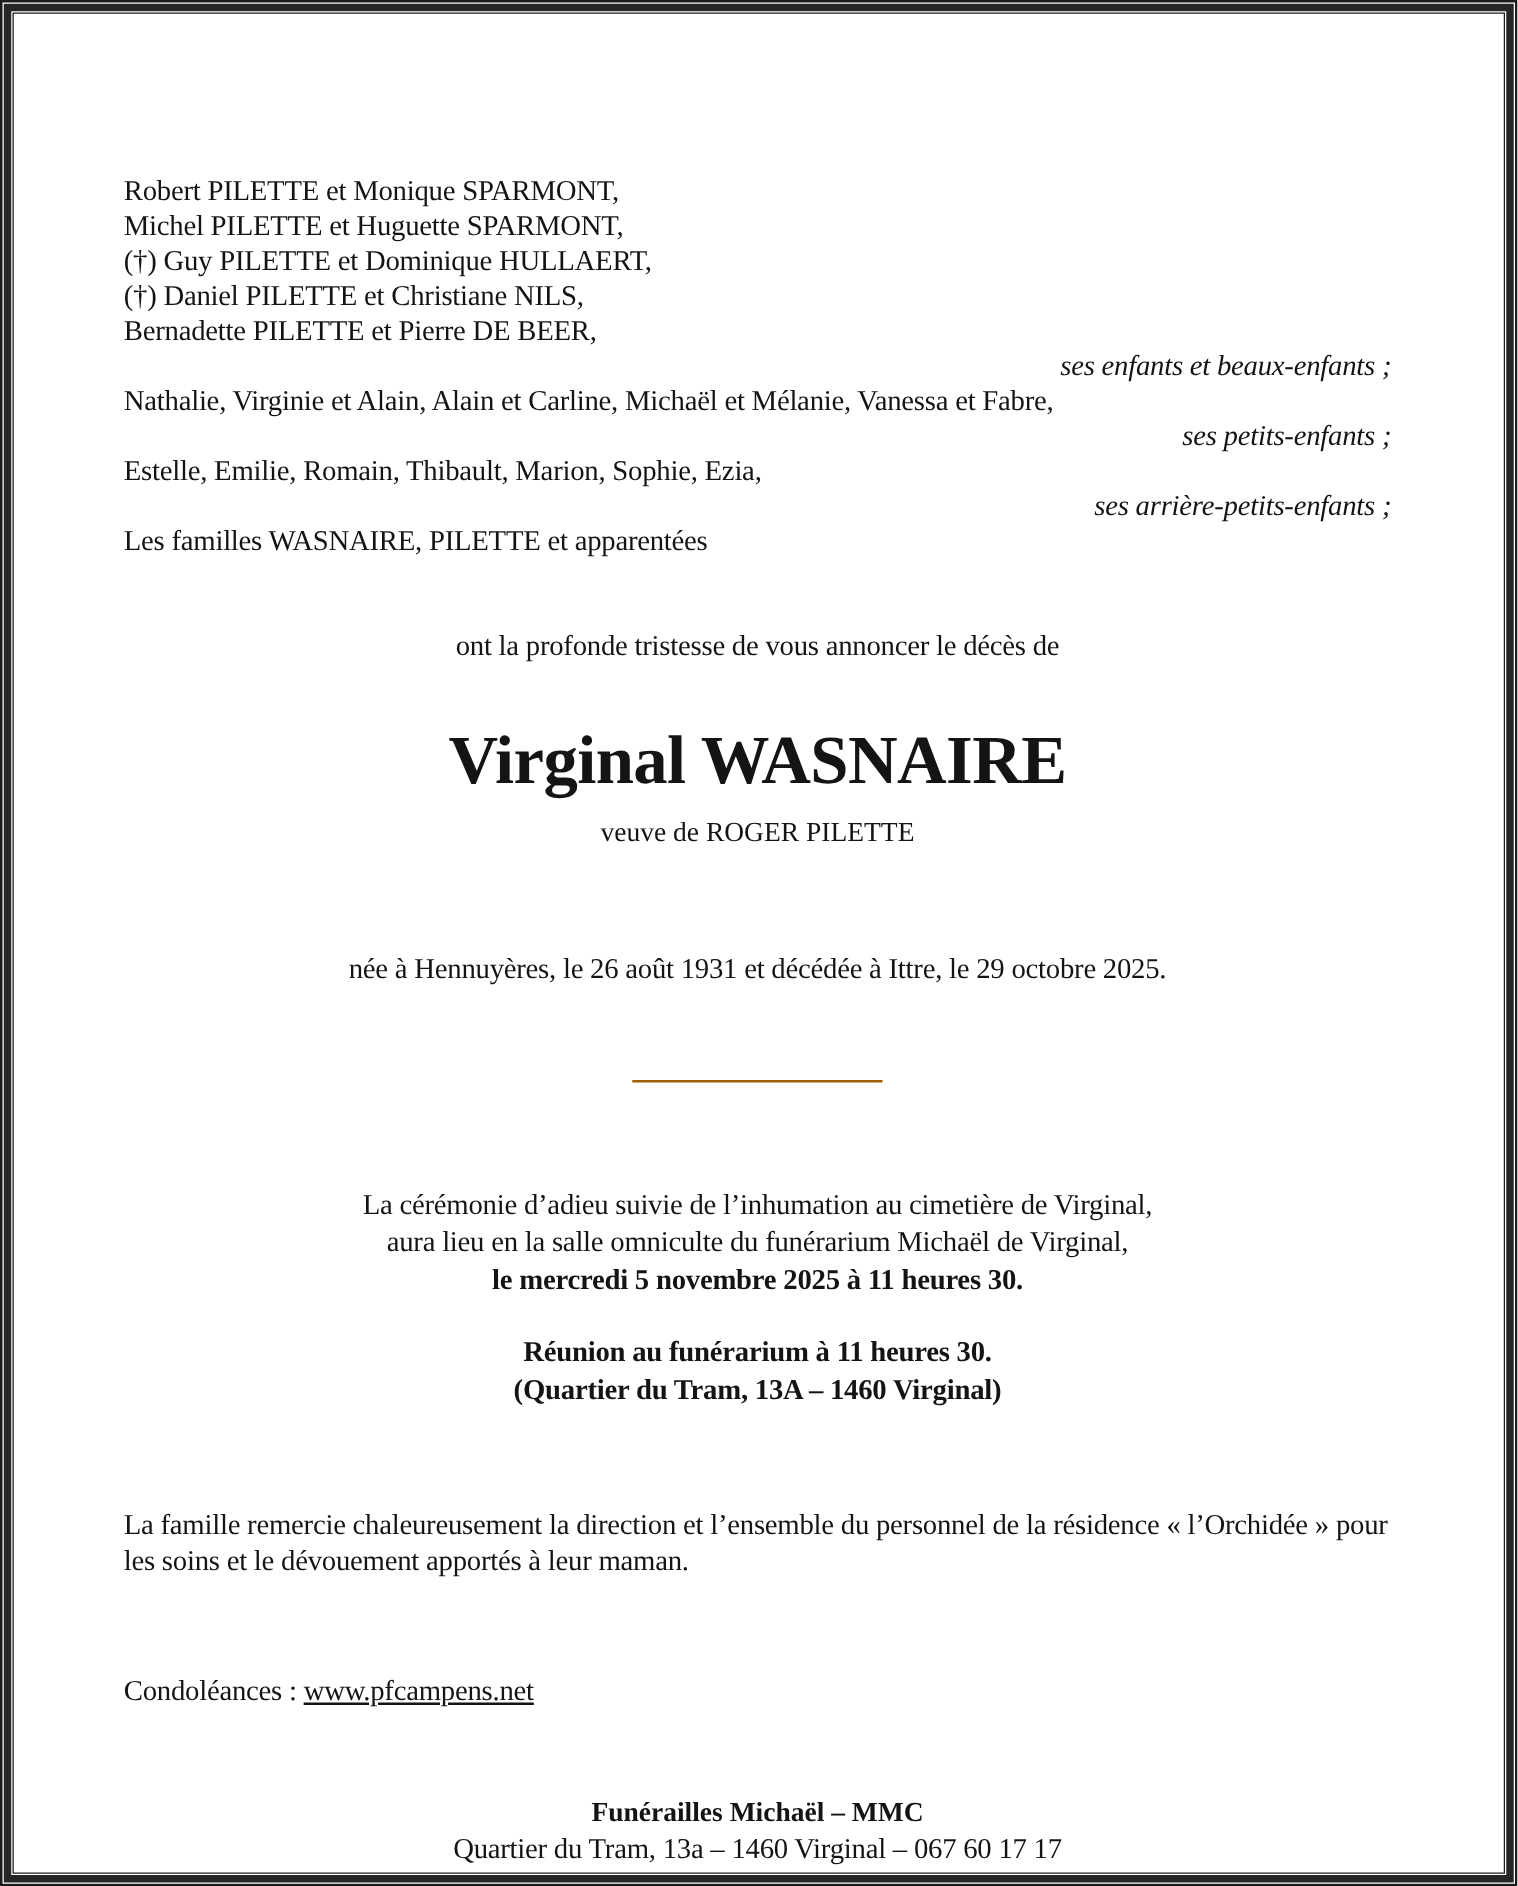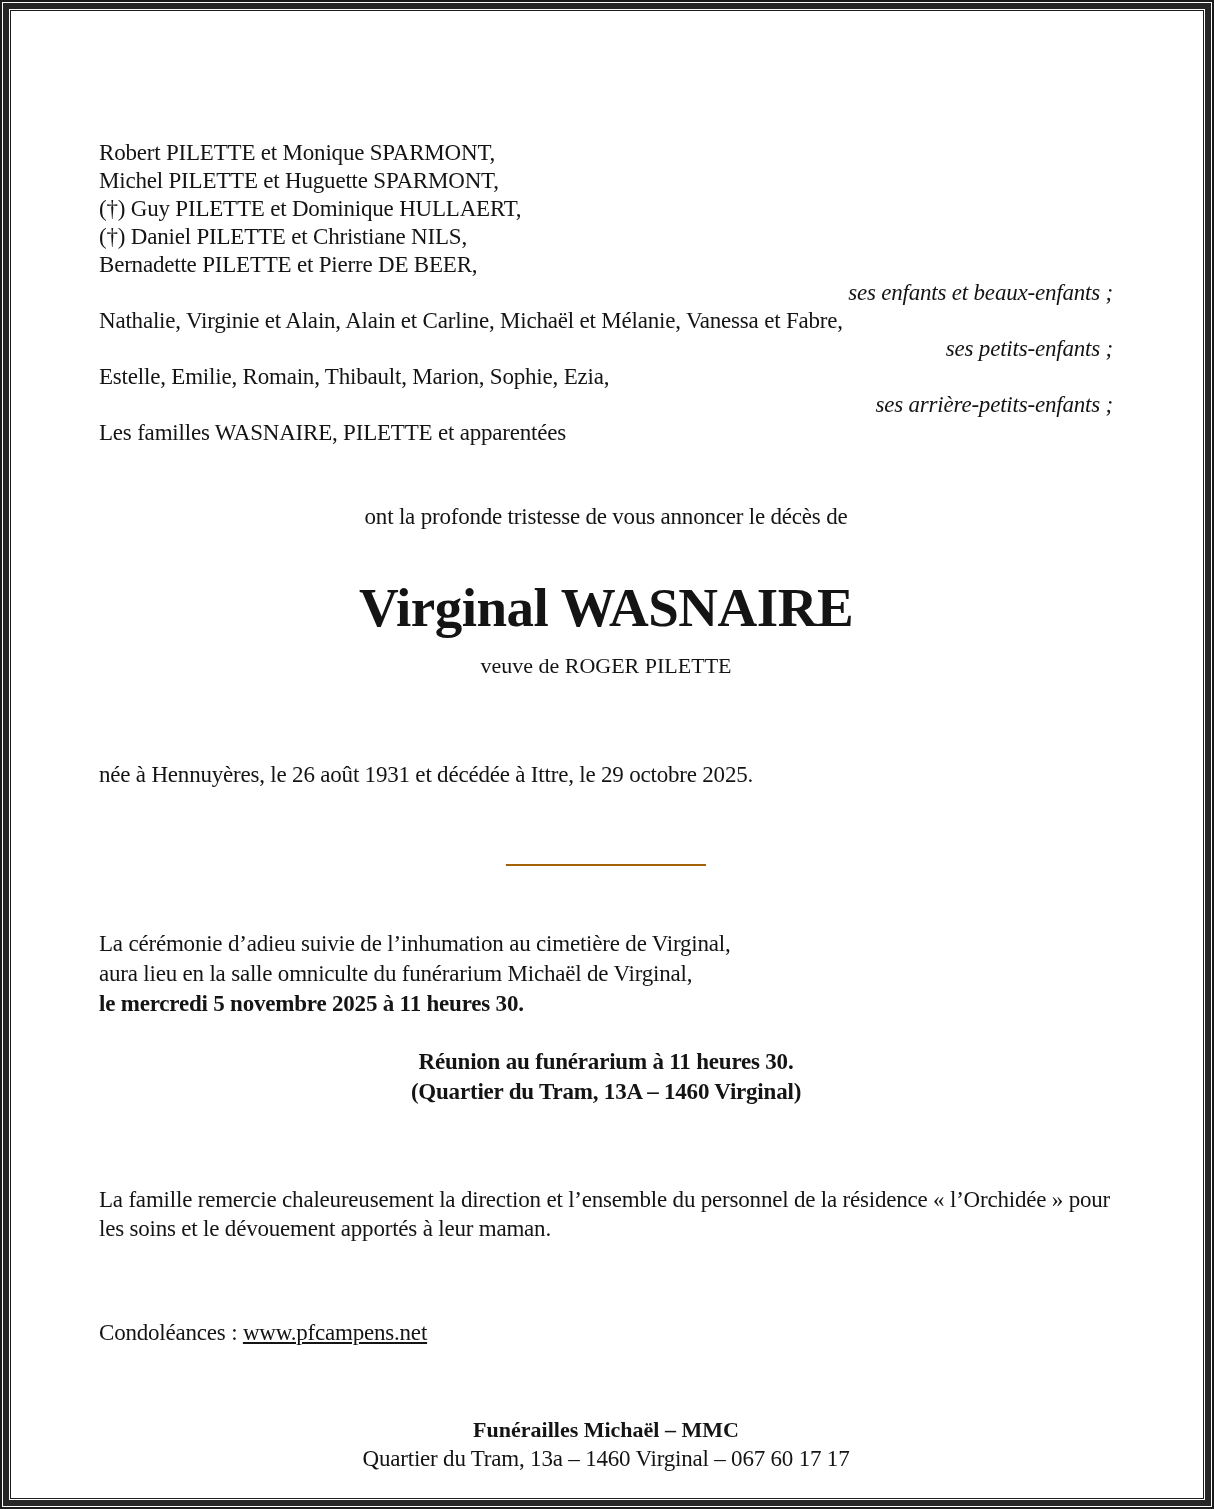--- a/index.html
+++ b/index.html
@@ -50,32 +50,32 @@
     letter-spacing: -0.5px;
   }
   .deceased-subtitle {
     margin-top: 8px;
     text-align: center;
     font-size: 22px;
     line-height: 38px;
   }
   .life-dates {
     margin-top: 76px;
-    text-align: left;
+    text-align: center;
   }
   .divider {
     margin-top: 52px;
     text-align: center;
     letter-spacing: 1px;
     color: #a16207;
     text-decoration: underline;
   }
   .ceremony {
-    margin-top: 60px;
-    text-align: left;
+    margin-top: 80px;
+    text-align: center;
   }
   .ceremony p { line-height: 30px; }
   .bold { font-weight: bold; }
   .meeting {
     margin-top: 28px;
     text-align: center;
     font-weight: bold;
   }
   .meeting p { line-height: 30px; }
   .thanks {

